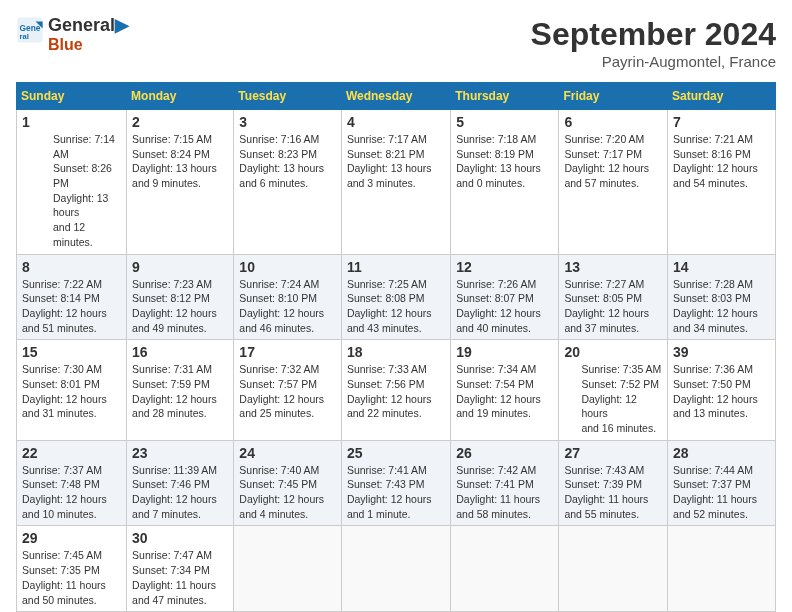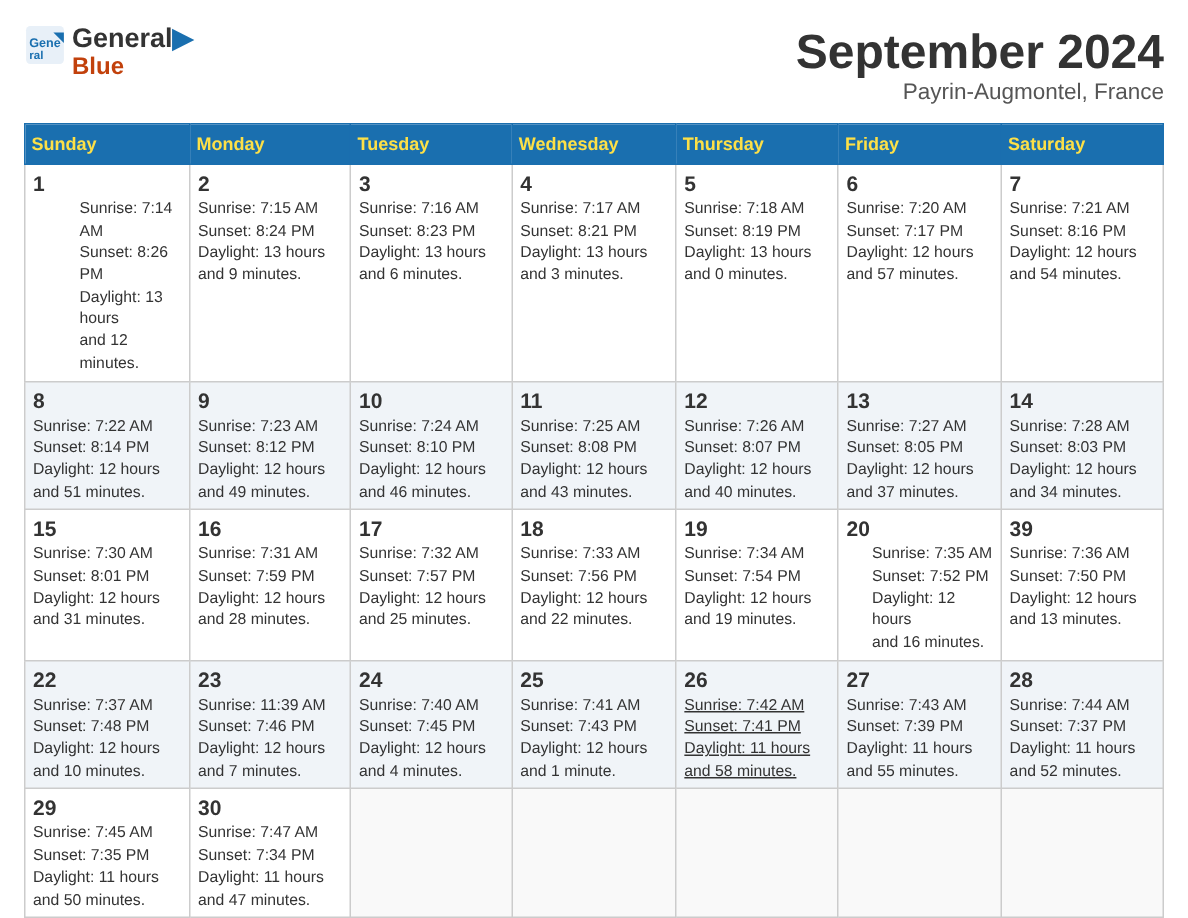--- a/index.html
+++ b/index.html
@@ -293,21 +293,21 @@
         </td>
         <td>
           <span class="day-num">25</span>
           <div class="day-info" style="white-space: pre-line;">Sunrise: 7:41 AM
 Sunset: 7:43 PM
 Daylight: 12 hours
 and 1 minute.</div>
         </td>
         <td>
           <span class="day-num">26</span>
-          <div class="day-info" style="white-space: pre-line; text-decoration: underline;">Sunrise: 7:42 AM
+          <div class="day-info" style="white-space: pre-line;">Sunrise: 7:42 AM
 Sunset: 7:41 PM
 Daylight: 11 hours
 and 58 minutes.</div>
         </td>
         <td>
           <span class="day-num">27</span>
           <div class="day-info" style="white-space: pre-line;">Sunrise: 7:43 AM
 Sunset: 7:39 PM
 Daylight: 11 hours
 and 55 minutes.</div>

